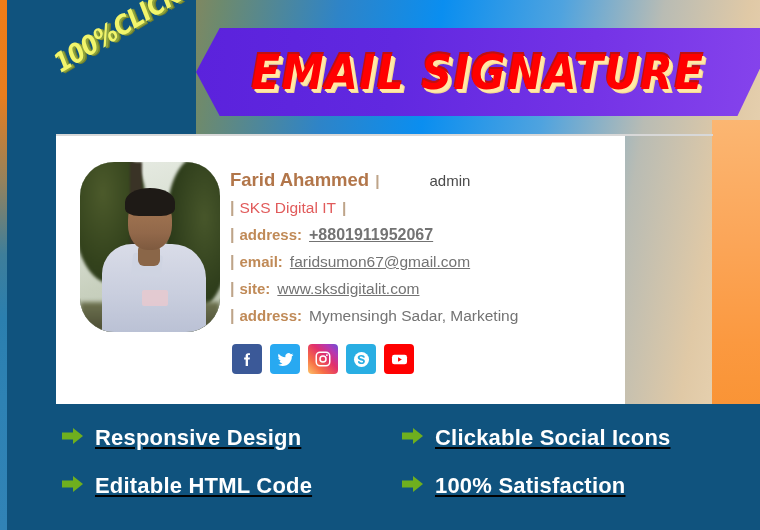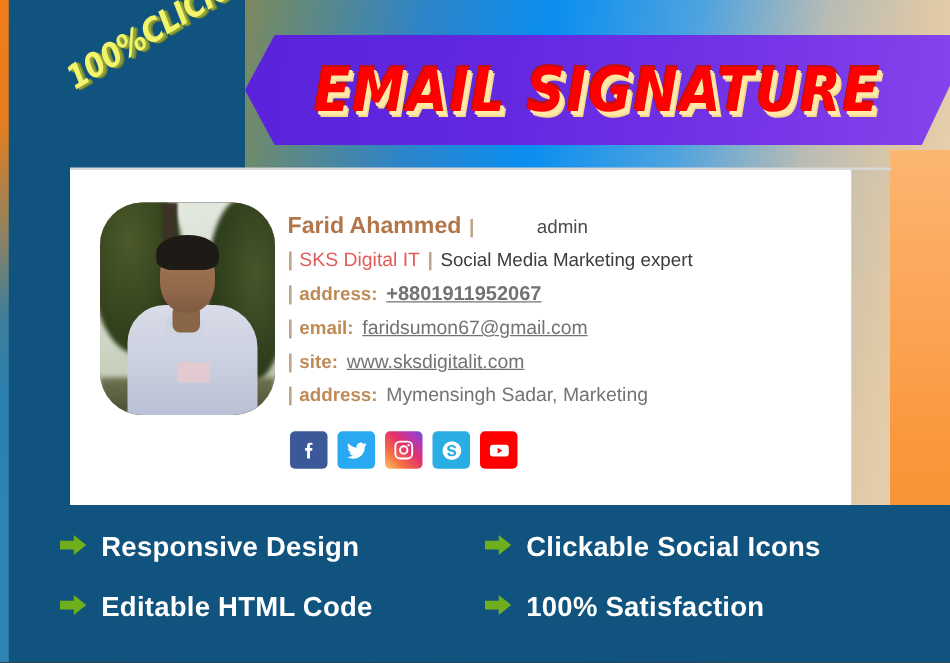--- a/index.html
+++ b/index.html
@@ -64,21 +64,21 @@
     font-size:23px; font-weight:bold; font-style:italic;
     letter-spacing:-0.5px;
     color:#F2F56B;
     text-shadow:1.5px 1.5px 0 #8FA33C, 2.5px 2.5px 0 #6E7F2E;
     white-space:nowrap;
     transform:rotate(-31deg) scaleY(1.15);
   }
 
   
   .card{
-    position:absolute; left:56px; top:136px; width:625px; height:268px;
+    position:absolute; left:56px; top:136px; width:569px; height:268px;
     background:#FFFFFF;
     display:flex;
     align-items:flex-start;
   }
 
   
   .photo-wrap{
     width:168px; flex:0 0 168px;
     padding:26px 0 0 24px;
   }
@@ -140,24 +140,25 @@
   .sic-tw{ background:#28A9F1; }
   .sic-ig{ background:linear-gradient(45deg,#FDC468 0%,#F76E45 28%,#E1306C 58%,#B339B4 80%,#6A4FD6 100%); }
   .sic-sk{ background:#29AEE3; }
   .sic-yt{ background:#FF0000; }
 
   
   .features{
     position:absolute; left:0; top:404px; width:760px; height:126px;
   }
   .feat-grid{
-    position:absolute; left:48px; top:10px;
+    position:absolute; left:62px; top:10px;
     display:grid; grid-template-columns:340px 320px;
     grid-template-rows:48px 48px;
     align-items:center;
+    text-decoration:underline;
   }
   .feat{ display:flex; align-items:center; gap:11px; }
   .arrow{ flex:0 0 auto; }
   .feat-label{
     color:#FFFFFF; font-weight:bold; font-size:22px;
     font-family:"Liberation Sans", sans-serif;
     letter-spacing:0.2px; white-space:nowrap;
   }
   .card-topline{
     position:absolute; left:56px; top:134px; width:657px; height:2px;
@@ -205,21 +206,20 @@
       <div class="line">
         <span class="name">Farid Ahammed</span>
         <span class="sep">|</span>
         <span class="role">admin</span>
       </div>
 
       <div class="line">
         <span class="pipe">|</span>
         <span class="company">SKS Digital IT</span>
         <span class="sep">|</span>
-        <span class="expert">Social Media Marketing expert</span>
       </div>
 
       <div class="line">
         <span class="pipe">|</span>
         <span class="label">address:</span>
         <span class="val bold-underline">+8801911952067</span>
       </div>
 
       <div class="line">
         <span class="pipe">|</span>

